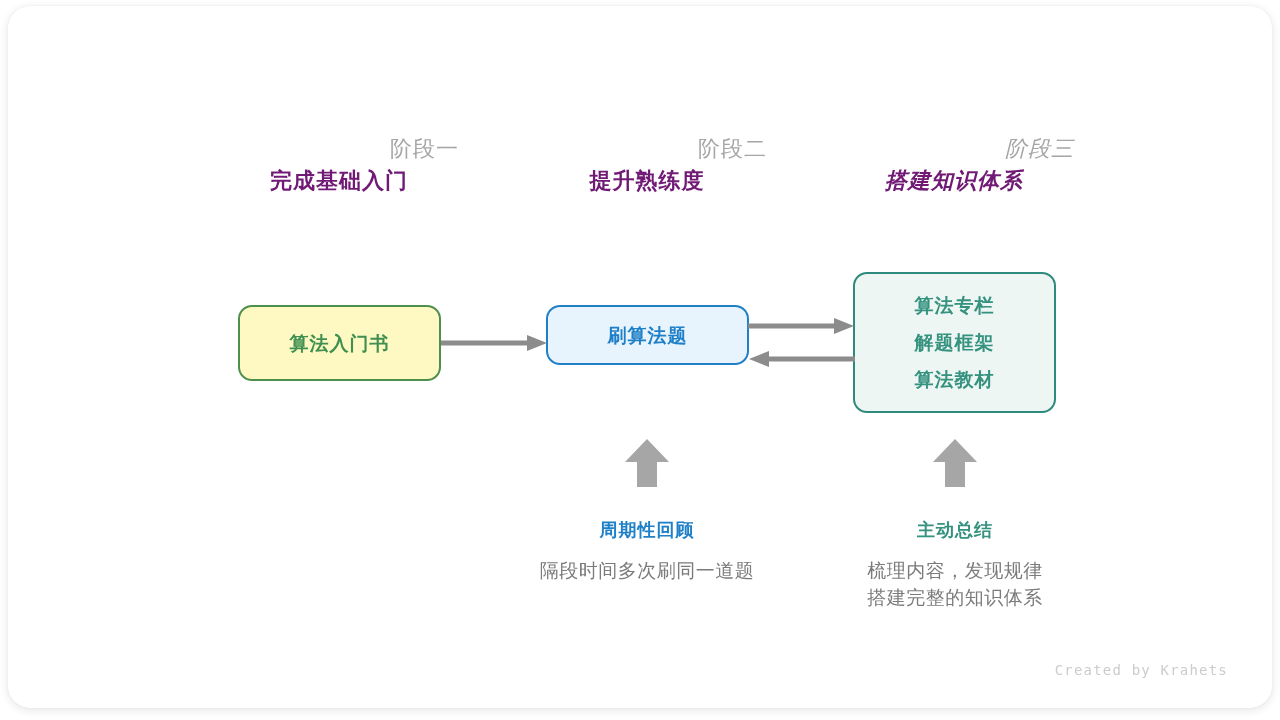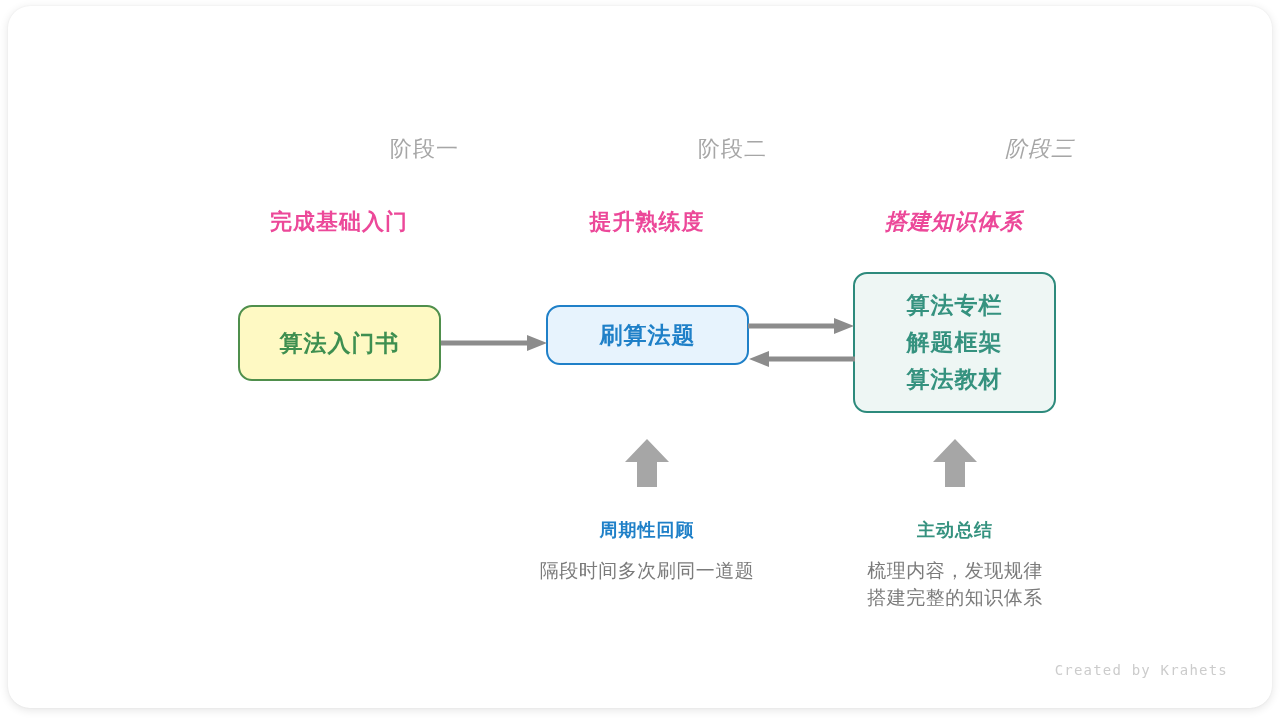--- a/index.html
+++ b/index.html
@@ -43,45 +43,44 @@
     font-size: 22px;
     color: #a6a6a6;
     line-height: 30px;
     letter-spacing: 1px;
     white-space: nowrap;
     text-align: right;
   }
   .stage-header .stage-title {
     font-size: 22px;
     font-weight: bold;
-    color: #ec4899;
+    color: #701a75;
     line-height: 34px;
     letter-spacing: 1px;
     white-space: nowrap;
-    margin-top: 41px;
   }
 
   #stage-header-1 { left: 211px; top: 128px; }
   #stage-header-2 { left: 519px; top: 128px; }
   #stage-header-3 { left: 826px; top: 128px; font-style: italic; }
 
   
   .flow-box {
     position: absolute;
     box-sizing: border-box;
     border-radius: 14px;
     border-width: 2px;
     border-style: solid;
     display: flex;
     flex-direction: column;
     align-items: center;
     justify-content: center;
   }
   .flow-box .box-line {
-    font-size: 23px;
+    font-size: 19px;
     font-weight: bold;
     line-height: 37px;
     letter-spacing: 1px;
     white-space: nowrap;
   }
 
   #flow-box-intro-book {
     left: 230px; top: 299px;
     width: 203px; height: 76px;
     border-color: #4f8f4c;

